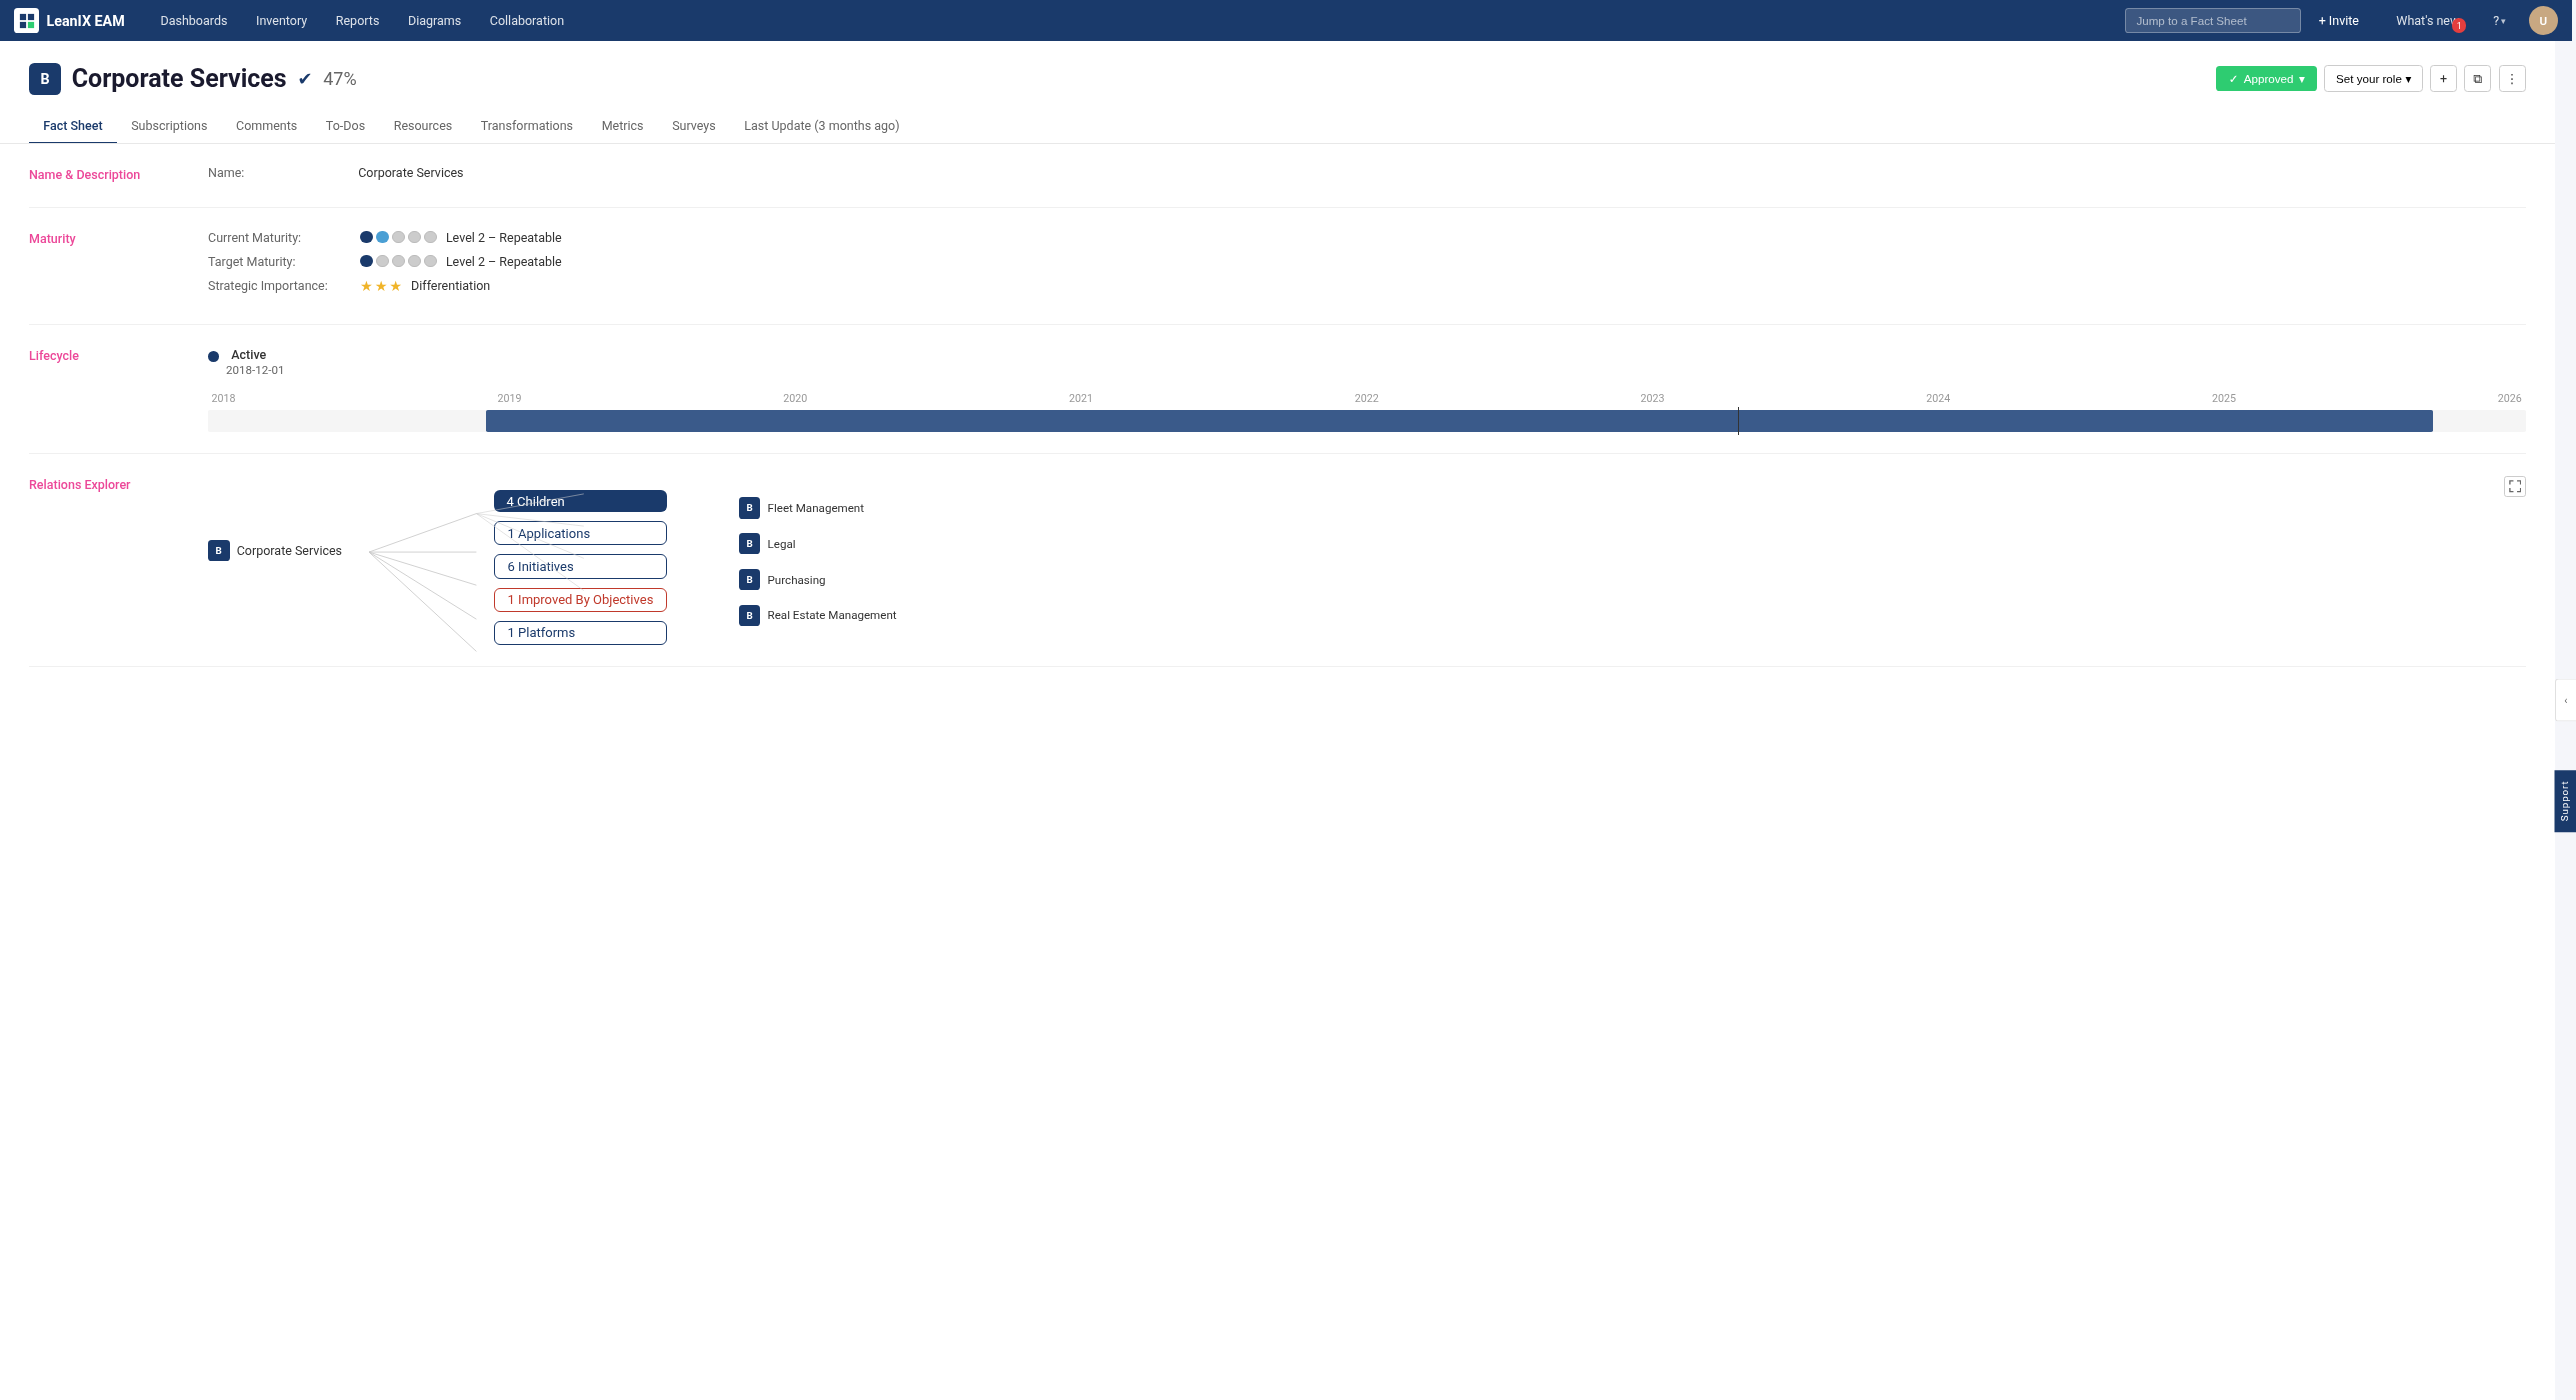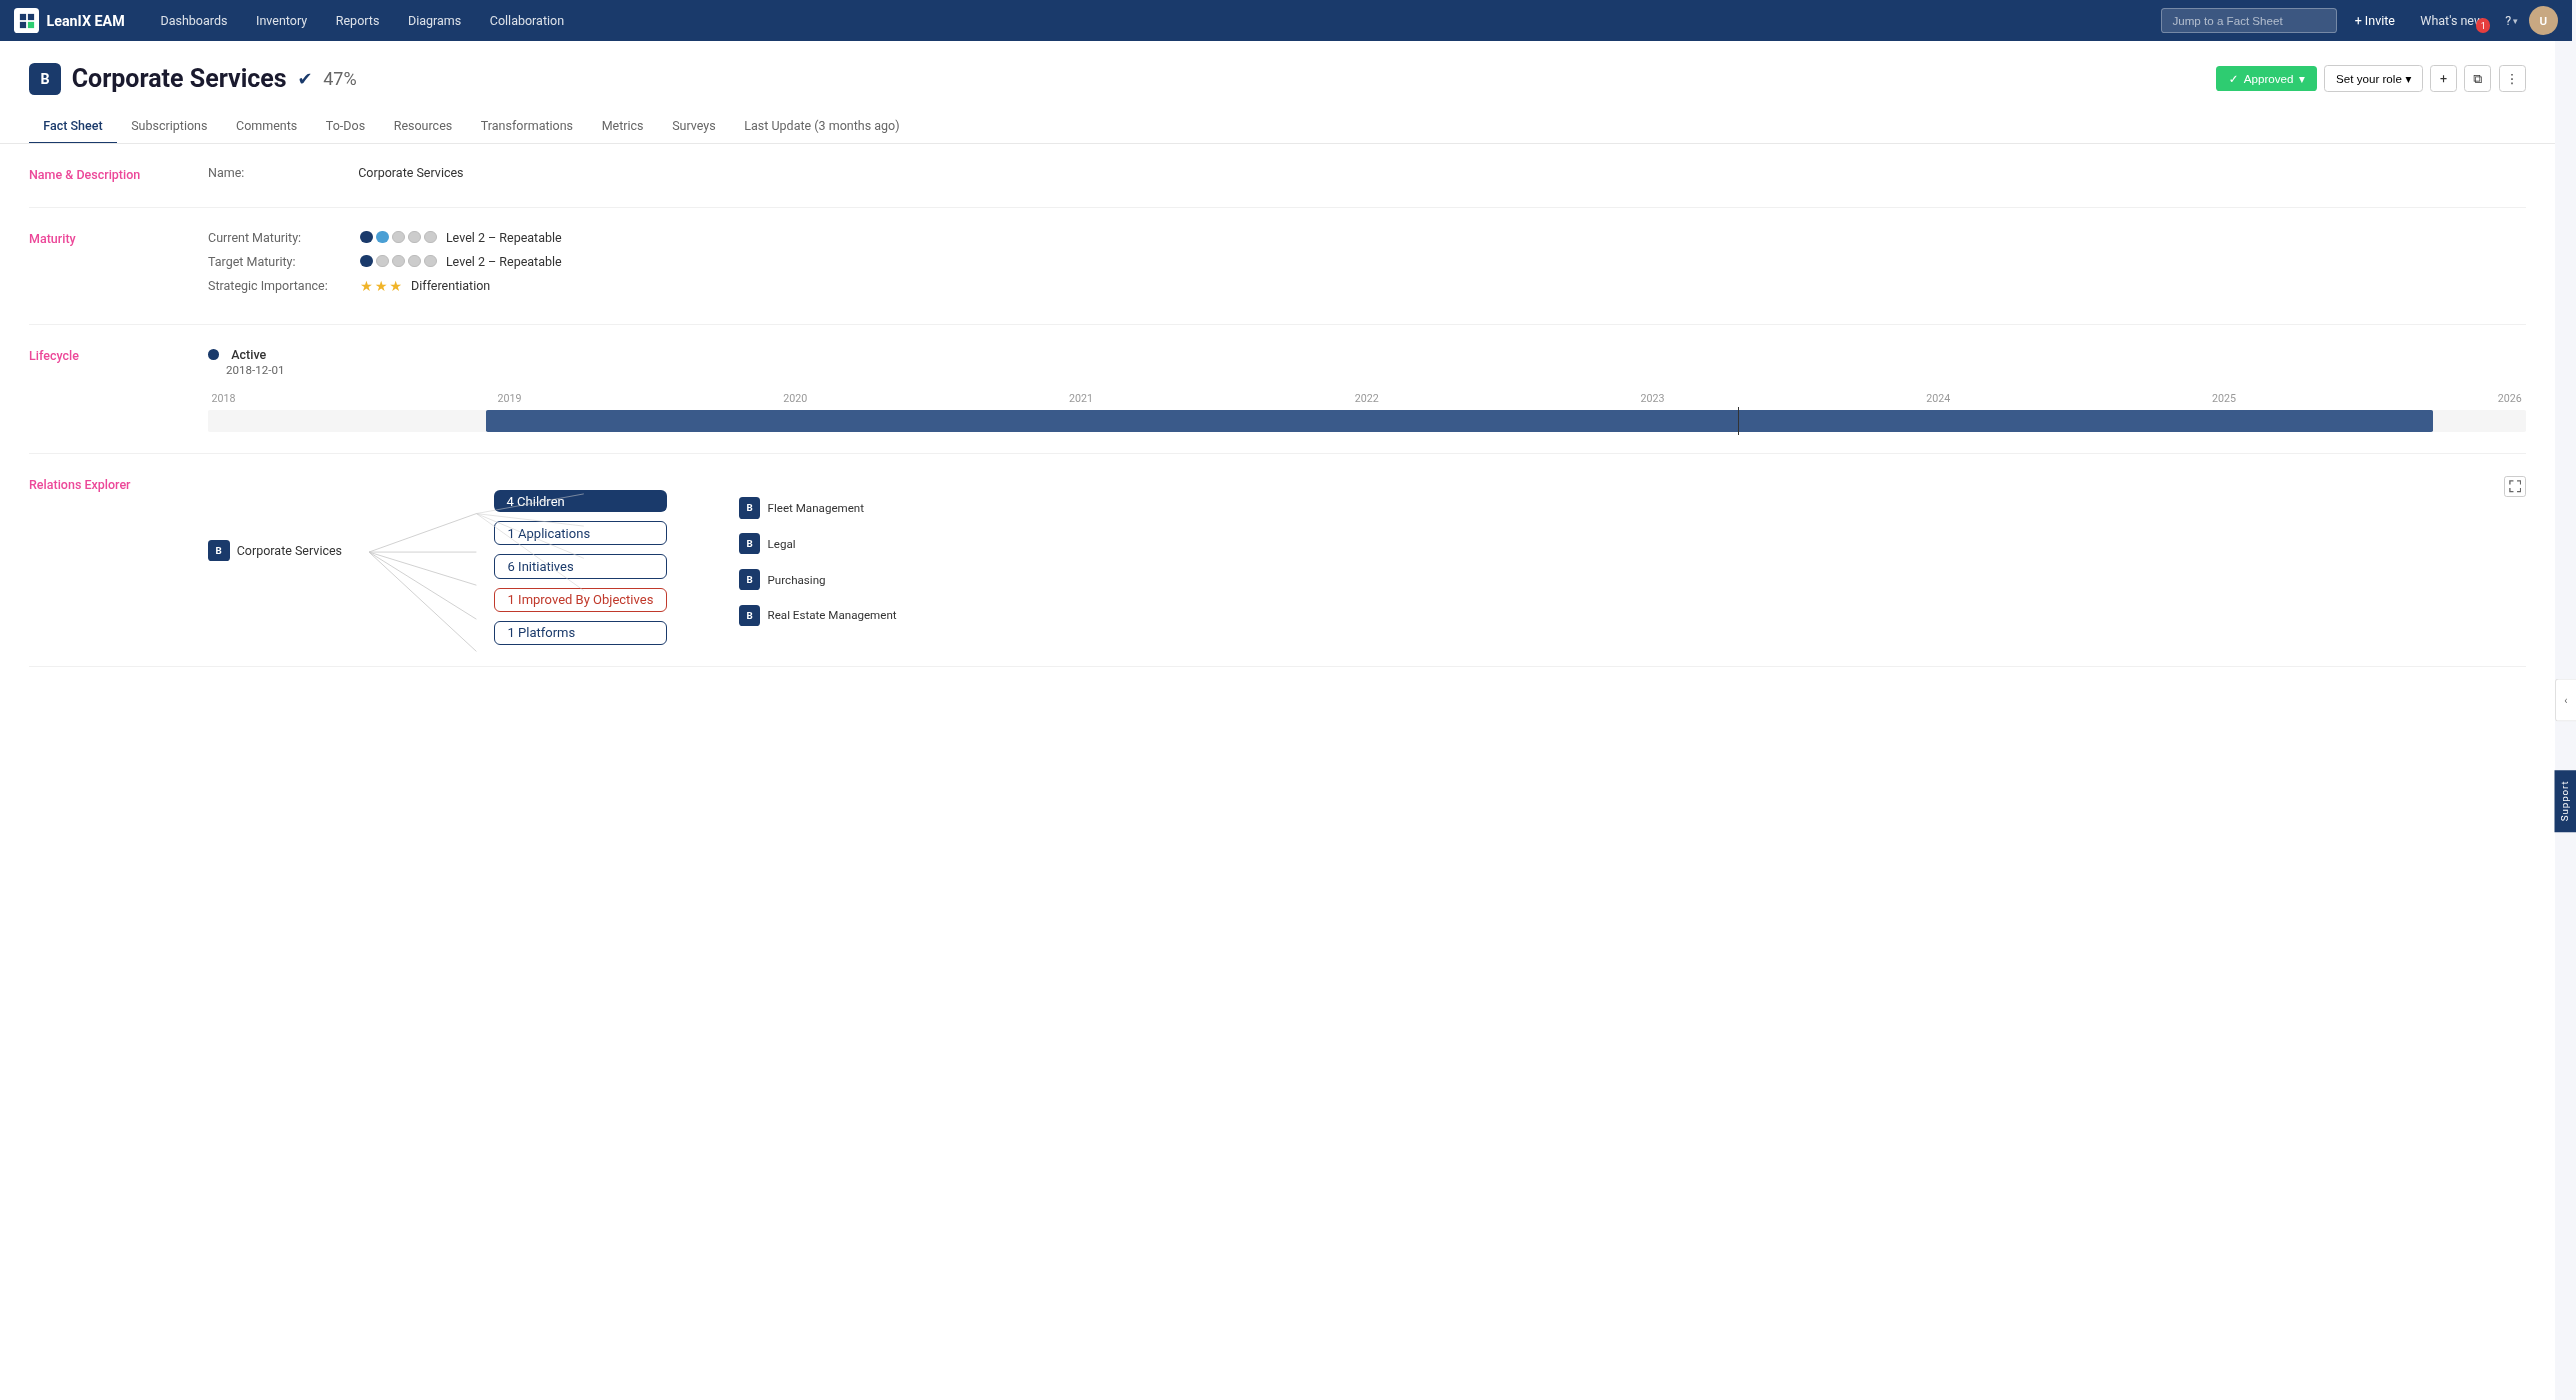--- a/index.html
+++ b/index.html
@@ -30,21 +30,21 @@
       color: rgba(255,255,255,0.85); padding: 0 14.3px; height: 41px;
       display: flex; align-items: center; font-size: 12.5px; cursor: pointer;
       white-space: nowrap;
     }
     .nav-search {
       background: rgba(255,255,255,0.15); border: 0.9px solid rgba(255,255,255,0.3);
       border-radius: 3.6px; padding: 5.4px 10.7px; color: rgba(255,255,255,0.7);
       font-size: 11.6px; width: 176px; outline: none;
     }
     .nav-search::placeholder { color: rgba(255,255,255,0.6); }
-    .nav-right { display: flex; align-items: center; gap: 4px; margin-left: 7.2px; }
+    .nav-right { display: flex; align-items: center; gap: 16px; margin-left: 7.2px; }
     .nav-invite {
       color: white; font-size: 12.5px; padding: 0 10.7px; cursor: pointer;
       display: flex; align-items: center; gap: 3.6px;
     }
     .nav-whats-new {
       color: rgba(255,255,255,0.85); padding: 0 10.7px; cursor: pointer;
       font-size: 12.5px; position: relative;
     }
     .nav-badge {
       background: #e53e3e; color: white; border-radius: 50%;
@@ -345,21 +345,21 @@
             <span class="star-half">★</span>
           </div>
           <span class="field-value">Differentiation</span>
         </div>
       </div>
     </div>
 
     <div class="section-row">
       <div class="section-label">Lifecycle</div>
       <div class="section-content">
-        <div style="display:flex; align-items:center; gap:7.2px;">
+        <div style="display:flex; align-items:flex-end; gap:7.2px;">
           <span class="lifecycle-dot"></span>
           <span class="lifecycle-label">Active</span>
         </div>
         <div class="lifecycle-date" style="margin-left:18px; margin-bottom:10.7px;">2018-12-01</div>
 
         <div class="timeline-container">
           <div class="timeline-labels">
             <span>2018</span>
             <span>2019</span>
             <span>2020</span>

